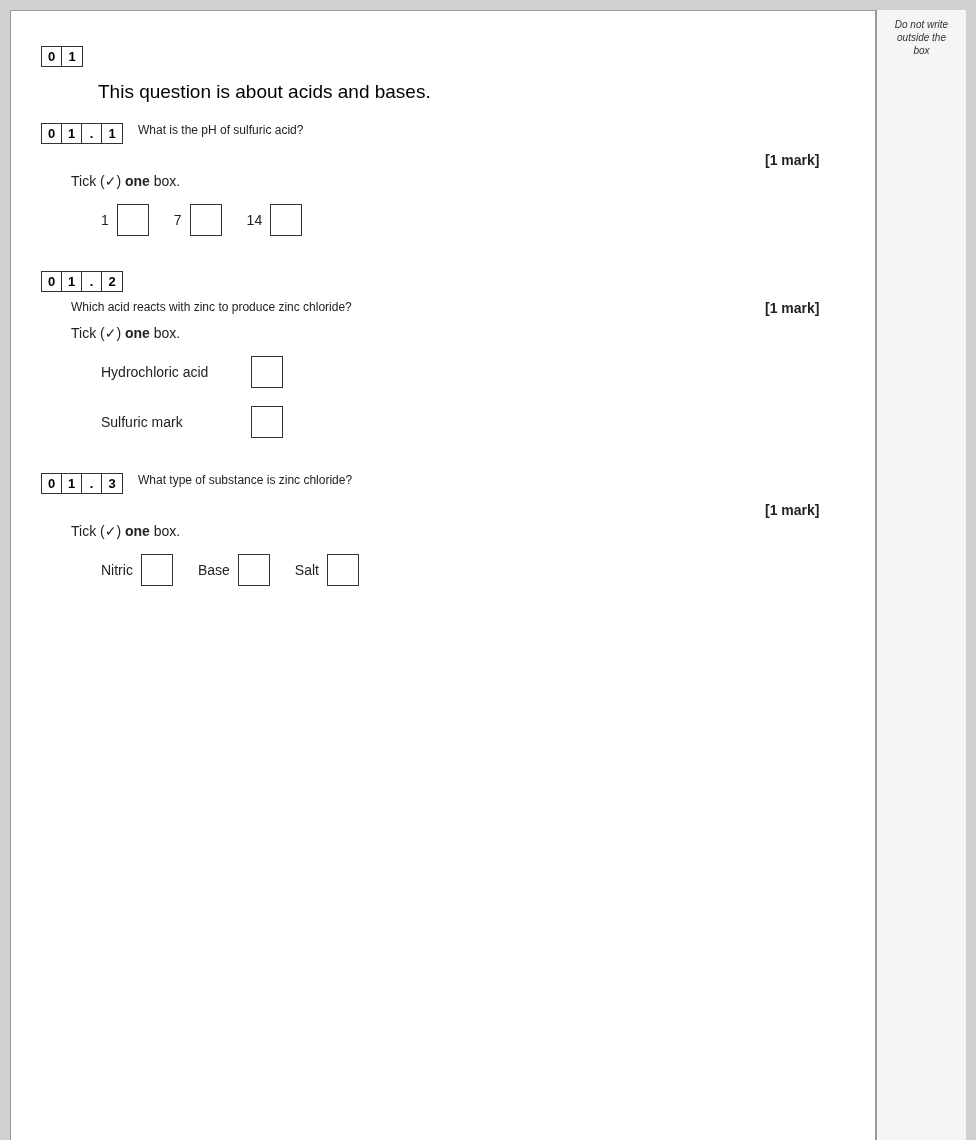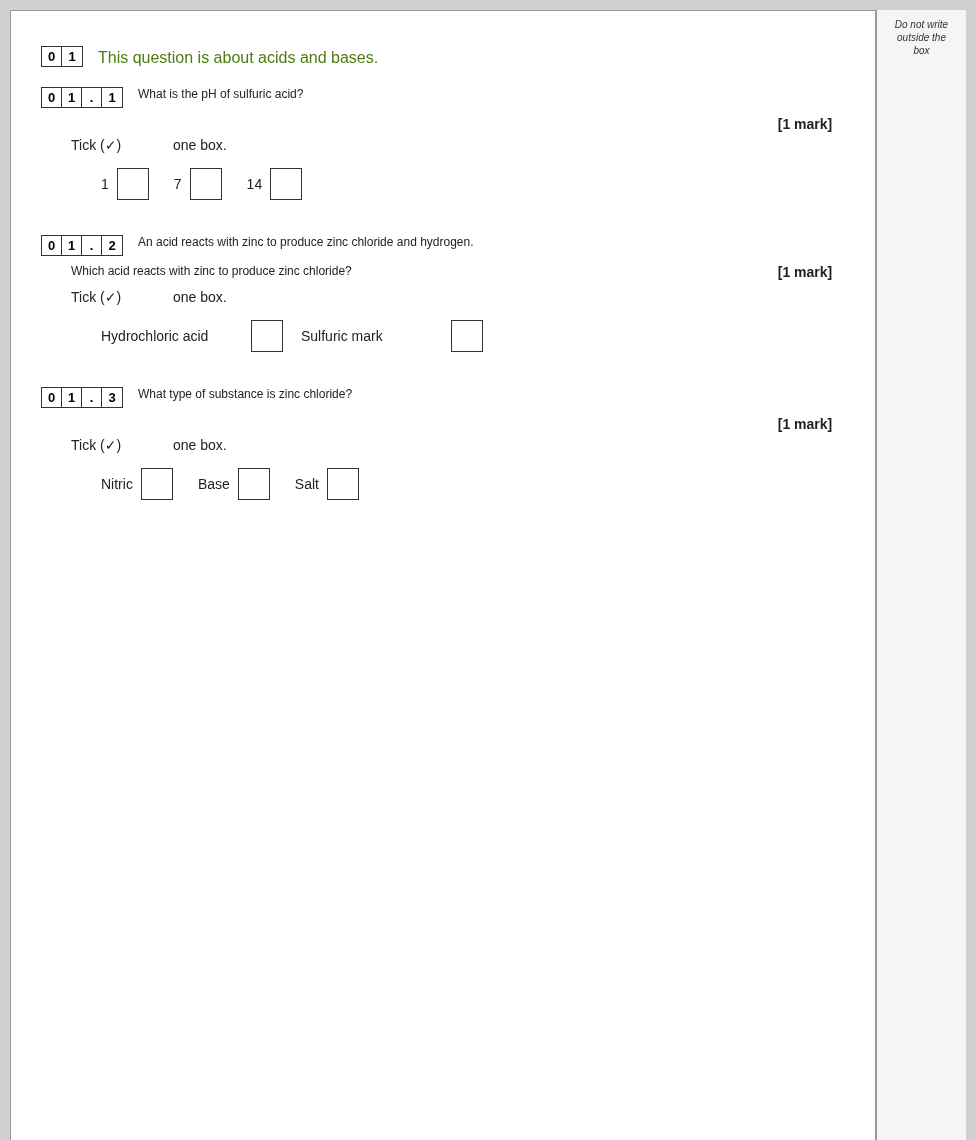--- a/index.html
+++ b/index.html
@@ -71,63 +71,63 @@
     
     .section-main {
       display: flex;
       align-items: flex-start;
       gap: 15px;
       margin-bottom: 20px;
       margin-top: 15px;
     }
 
     .section-title {
-      font-size: 16px;
-      color: #4d7c0f;
+      font-size: 19px;
+      color: #000000;
       padding-top: 3px;
+      margin-top: 32px;
     }
 
     .sub-question-header {
       display: flex;
       align-items: flex-start;
       gap: 15px;
       margin-bottom: 8px;
     }
 
     .sub-question-text {
       font-size: 12px;
       color: #222;
       flex: 1;
     }
 
     .mark-label {
       font-size: 14px;
       font-weight: bold;
       color: #222;
-      text-align: center;
+      text-align: left;
       white-space: nowrap;
       min-width: 80px;
     }
 
     .marks-row {
       display: flex;
       justify-content: flex-end;
       margin-bottom: 5px;
     }
 
     .tick-instruction {
       font-size: 14px;
       color: #222;
       margin-bottom: 15px;
       margin-left: 30px;
     }
 
     .tick-instruction strong {
-      font-weight: normal;
-      margin-left: 48px;
+      font-weight: bold;
     }
 
     
     .inline-options {
       display: flex;
       align-items: center;
       gap: 25px;
       margin-left: 60px;
       margin-bottom: 15px;
     }
@@ -145,21 +145,21 @@
       height: 32px;
       border: 1.5px solid #333;
       background: #fff;
       display: inline-block;
       flex-shrink: 0;
     }
 
     
     .vertical-options {
       display: flex;
-      flex-direction: row;
+      flex-direction: column;
       gap: 18px;
       margin-left: 60px;
       margin-bottom: 14px;
     }
 
     .vertical-option {
       display: flex;
       align-items: center;
       gap: 20px;
       font-size: 14px;
@@ -228,21 +228,20 @@
     </div>
 
     <div class="question-block">
       <div class="sub-question-header">
         <div class="question-number-badge">
           <span>0</span>
           <span>1</span>
           <span class="dot">.</span>
           <span>2</span>
         </div>
-        <div class="sub-question-text">An acid reacts with zinc to produce zinc chloride and hydrogen.</div>
       </div>
       <div style="margin-left: 30px; margin-bottom: 5px; display: flex; justify-content: space-between; align-items: flex-start;">
         <div class="sub-q-intro" style="margin-left:0;">Which acid reacts with zinc to produce zinc chloride?</div>
         <div class="mark-label">[1 mark]</div>
       </div>
       <div class="tick-instruction">
         Tick (✓) <strong>one</strong> box.
       </div>
       <div class="vertical-options">
         <div class="vertical-option">

